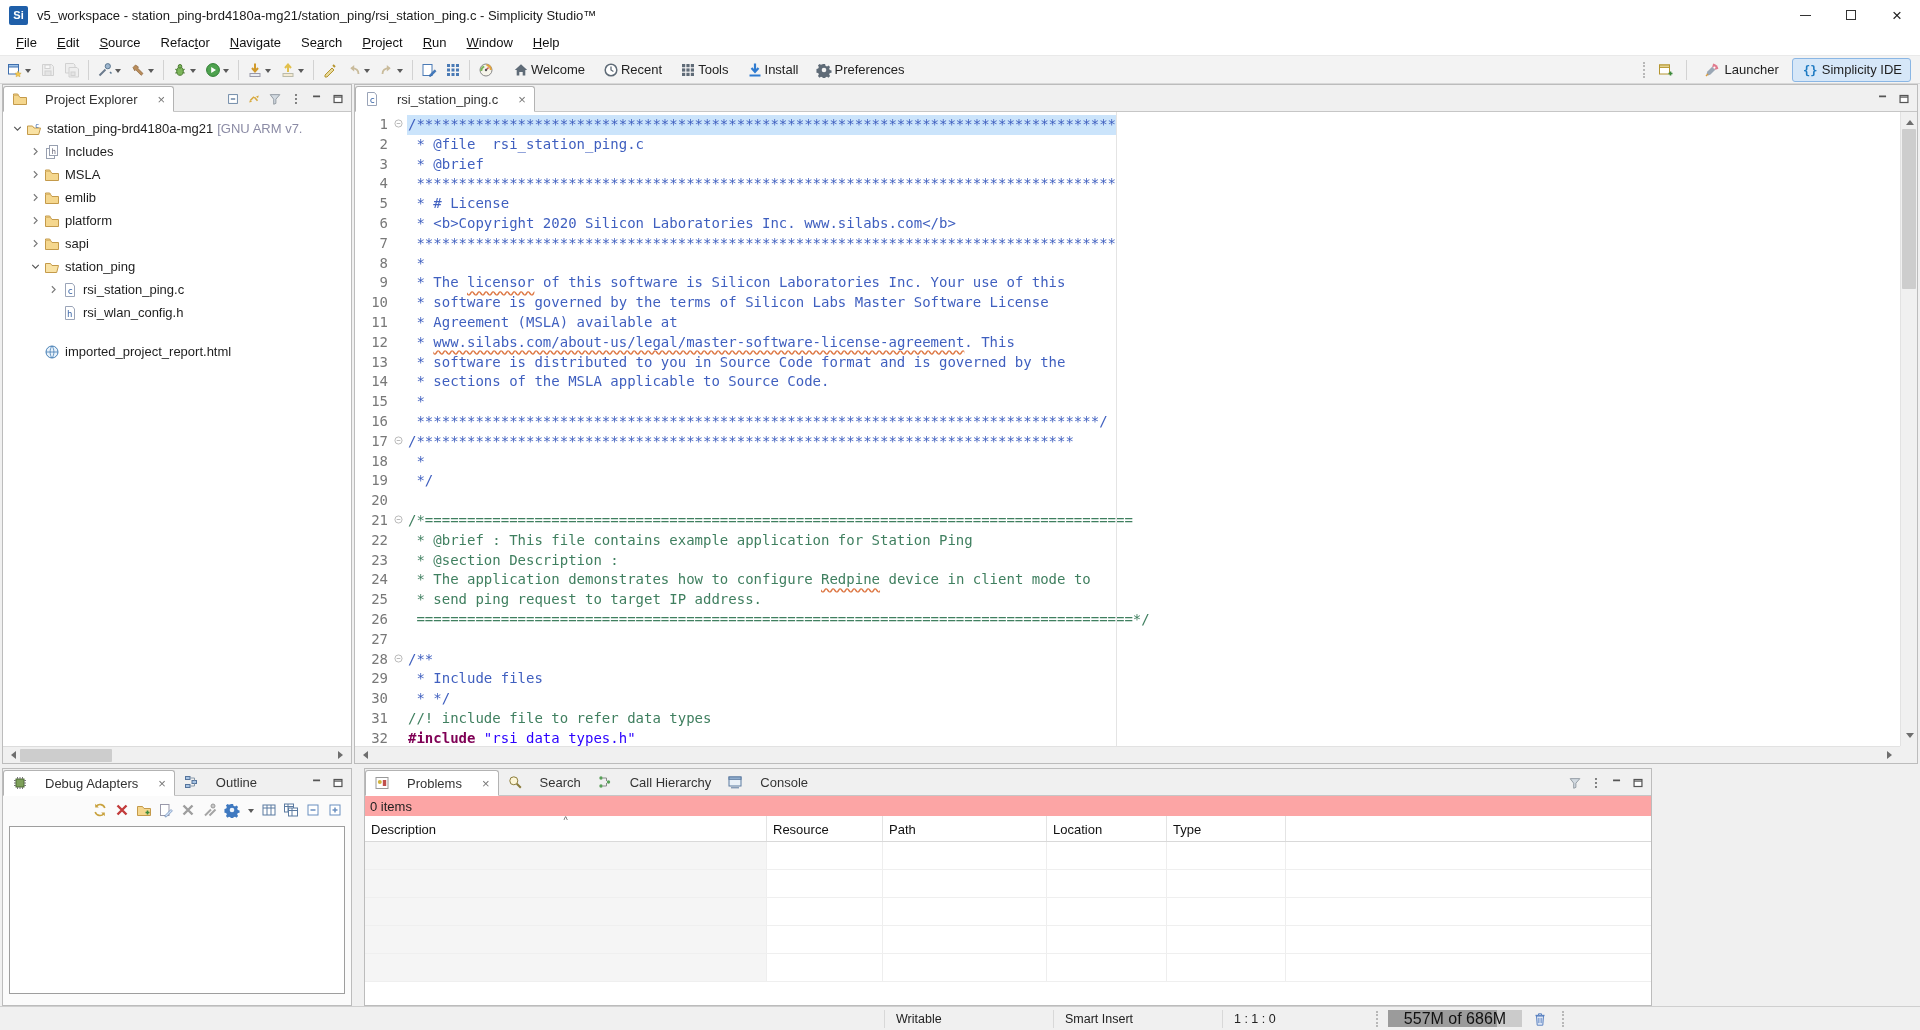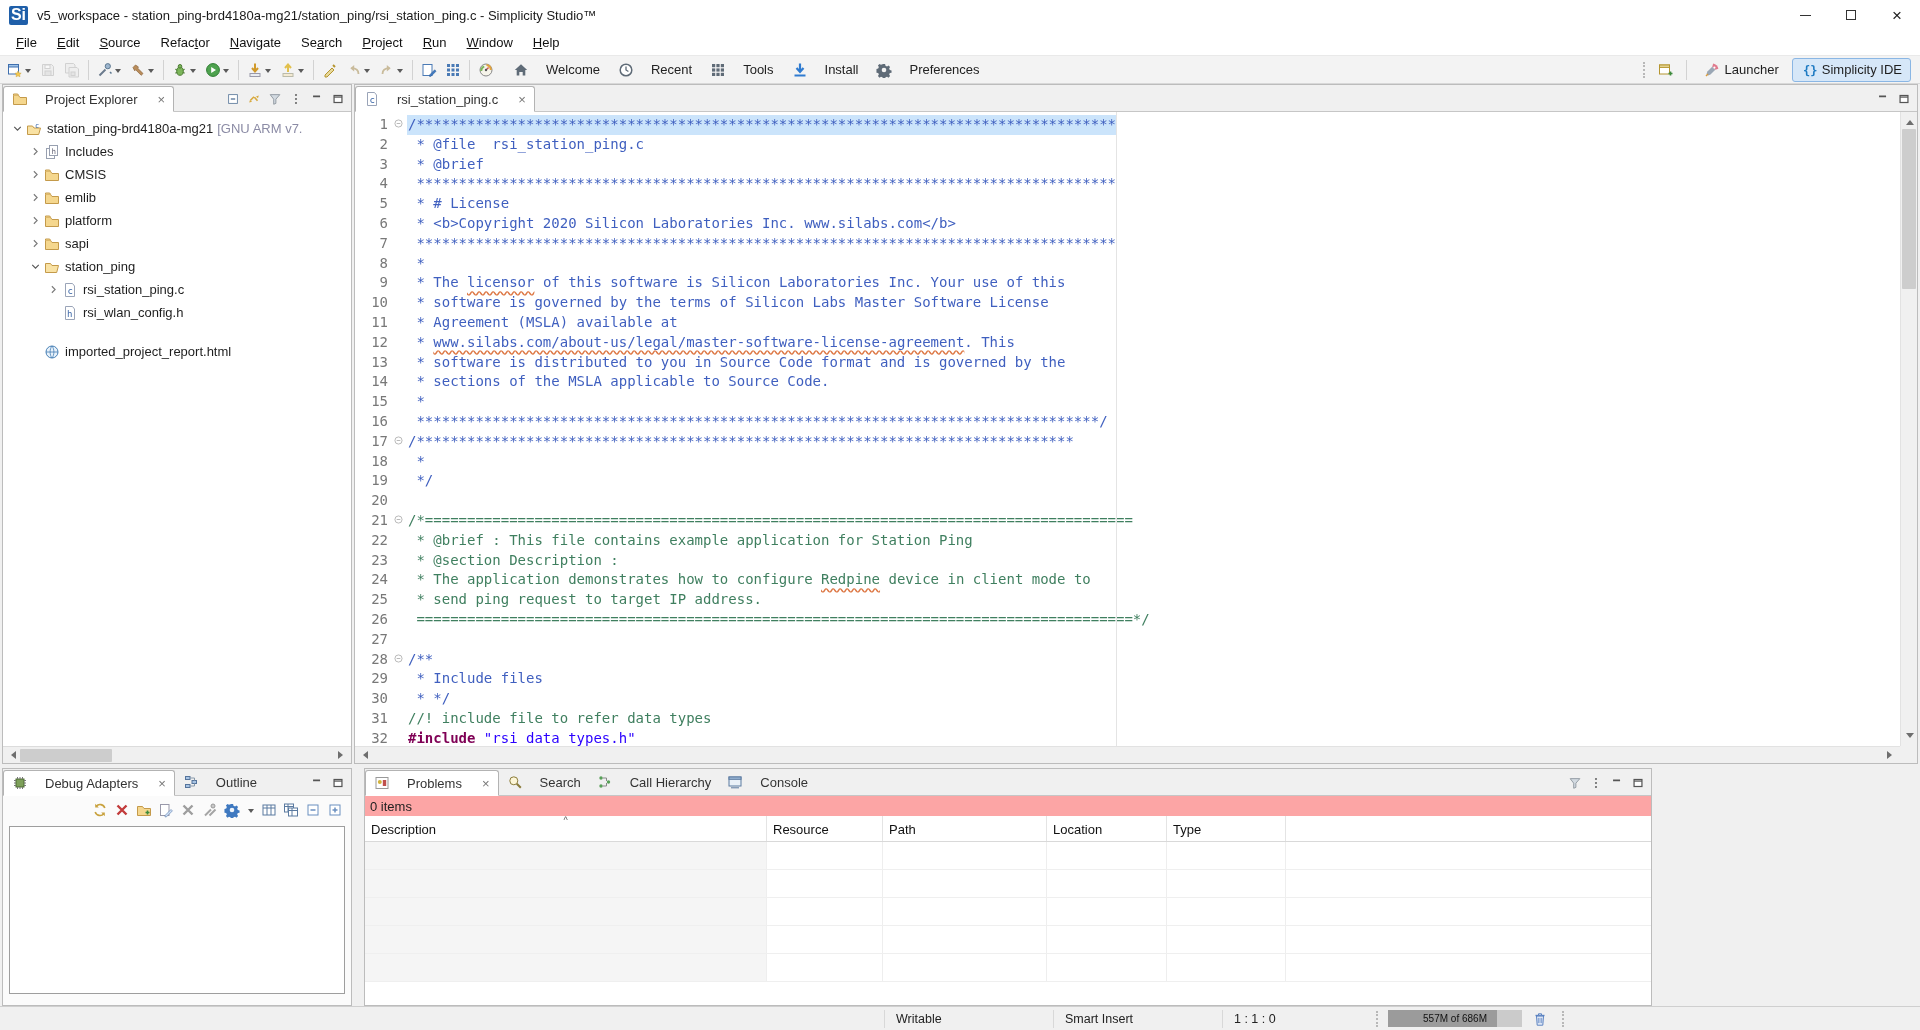--- a/index.html
+++ b/index.html
@@ -2,38 +2,38 @@
 <html><head>
 <meta charset="utf-8">
 <style>
   *{box-sizing:border-box;margin:0;padding:0}
   html,body{width:1920px;height:1030px;overflow:hidden}
   body{font-family:"Liberation Sans",sans-serif;font-size:13px;background:#f0f0f0;color:#1e1e1e;position:relative}
   .icon svg{width:16px;height:16px;display:block}
   .icon{display:inline-flex;align-items:center;justify-content:center}
   
   .titlebar{height:30px;background:#fff;display:flex;align-items:center}
-  .logo{width:19px;height:19px;background:#1f5fa9;color:#fff;font-size:16px;font-weight:bold;display:flex;align-items:center;justify-content:center;margin:0 9px 0 9px;border-radius:2px}
+  .logo{width:19px;height:19px;background:#1f5fa9;color:#fff;font-size:11px;font-weight:bold;display:flex;align-items:center;justify-content:center;margin:0 9px 0 9px;border-radius:2px}
   .title-text{font-size:13px;color:#1a1a1a}
   .win-controls{margin-left:auto;display:flex;height:30px}
   .win-btn{width:46px;display:flex;align-items:center;justify-content:center;color:#222}
   .glyph-min{width:11px;border-top:1px solid #333;display:block}
   .glyph-max{width:10px;height:10px;border:1px solid #333;display:block}
   .glyph-close{font-size:17px;line-height:1}
   
   .menubar{height:25px;background:#fff;display:flex;align-items:center;padding-left:6px}
   .menu-item{padding:3px 10px;color:#111}
   .menu-item u{text-decoration:underline}
   
   .toolbar{height:29px;background:#f3f3f3;border-top:1px solid #e9e9e9;border-bottom:1px solid #d8d8d8;display:flex;align-items:center;padding:0 3px}
   .tb-btn{height:24px;display:flex;align-items:center;padding:0 2px;margin:0 1px;border:1px solid transparent;border-radius:2px}
   .tb-btn.dis{opacity:.45}
   .dd{width:0;height:0;border:3px solid transparent;border-top:4px solid #5a5a5a;margin:5px 1px 0 2px}
   .tb-sep{width:1px;height:20px;background:#d2d2d2;margin:0 4px}
-  .tb-link{display:flex;align-items:center;gap:17px;padding:0 9px;height:24px;color:#222}
+  .tb-link{display:flex;align-items:center;gap:2px;padding:0 9px;height:24px;color:#222}
   .toolbar-right{margin-left:auto;display:flex;align-items:center;gap:4px;padding-right:6px}
   .grip{width:3px;height:16px;border-left:2px dotted #b8b8b8;margin:0 4px}
   .persp{display:flex;align-items:center;gap:5px;padding:3px 8px;border:1px solid transparent;border-radius:3px}
   .persp.active{background:#d6e7f8;border-color:#8ab6e4}
   
   .panel{position:absolute;background:#fff;border:1px solid #bcbcbc}
   #pe{left:2px;top:84px;width:350px;height:680px;overflow:hidden}
   #ed{left:354px;top:84px;width:1564px;height:680px}
   #da{left:2px;top:768px;width:350px;height:238px;background:#fbfbfb}
   #pr{left:364px;top:768px;width:1288px;height:238px}
@@ -83,21 +83,21 @@
   .sort{position:absolute;top:0;left:0;right:0;text-align:center;font-size:9px;color:#555;line-height:8px}
   .tbl-row{height:28px;display:flex;border-bottom:1px solid #efefef}
   .td{border-right:1px solid #eee;height:100%}
   .td.first{background:#f5f5f5}
   
   .statusbar{position:absolute;left:0;right:0;top:1006px;height:20px;background:#f0f0f0;border-top:1px solid #cfcfcf;font-size:12.5px;color:#222}
   .sb-item{position:absolute;top:0;height:24px;display:flex;align-items:center}
   .sb-sep{position:absolute;top:3px;width:1px;height:18px;background:#d8d8d8}
   .heap{position:absolute;top:3px;left:1388px;width:134px;height:17px;background:#cbcbcb;overflow:hidden}
   .heap-fill{position:absolute;left:0;top:0;bottom:0;background:#9b9b9b}
-  .heap-text{position:absolute;inset:0;display:flex;align-items:center;justify-content:center;color:#111;font-size:10px}
+  .heap-text{position:absolute;inset:0;display:flex;align-items:center;justify-content:center;color:#111;font-size:16px}
 </style>
 </head>
 <body>
 
 <div class="titlebar">
   <div class="logo">Si</div>
   <div class="title-text">v5_workspace - station_ping-brd4180a-mg21/station_ping/rsi_station_ping.c - Simplicity Studio™</div>
   <div class="win-controls">
     <div class="win-btn">
         <span class="glyph-min"></span>
@@ -455,21 +455,21 @@
           <svg viewBox="0 0 16 16">
             <path d="M6 4l4 4-4 4" fill="none" stroke="#7a7a7a" stroke-width="1.4"></path>
           </svg>
         </span>
         <span class="icon ticon">
           <svg viewBox="0 0 16 16">
             <path d="M1.5 4.5h5l1.5 2h6.5v7h-13z" fill="#F5D78E" stroke="#C49A4A"></path>
             <path d="M1.5 4.5V3h4.2l1 1.5" fill="#F5D78E" stroke="#C49A4A"></path>
           </svg>
         </span>
-        <span>CMSIS</span>
+        <span>MSLA</span>
       </div>
       <div class="trow" style="padding-left: 24px;">
         <span class="chev">
           <svg viewBox="0 0 16 16">
             <path d="M6 4l4 4-4 4" fill="none" stroke="#7a7a7a" stroke-width="1.4"></path>
           </svg>
         </span>
         <span class="icon ticon">
           <svg viewBox="0 0 16 16">
             <path d="M1.5 4.5h5l1.5 2h6.5v7h-13z" fill="#F5D78E" stroke="#C49A4A"></path>

